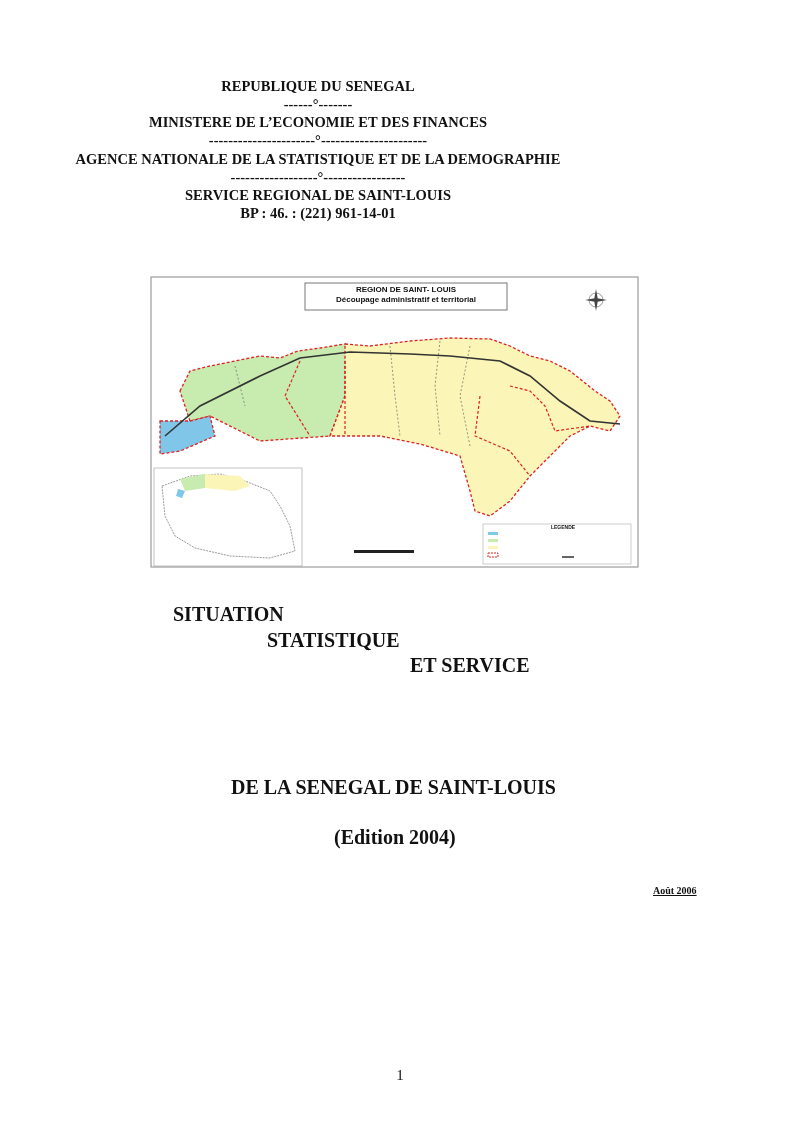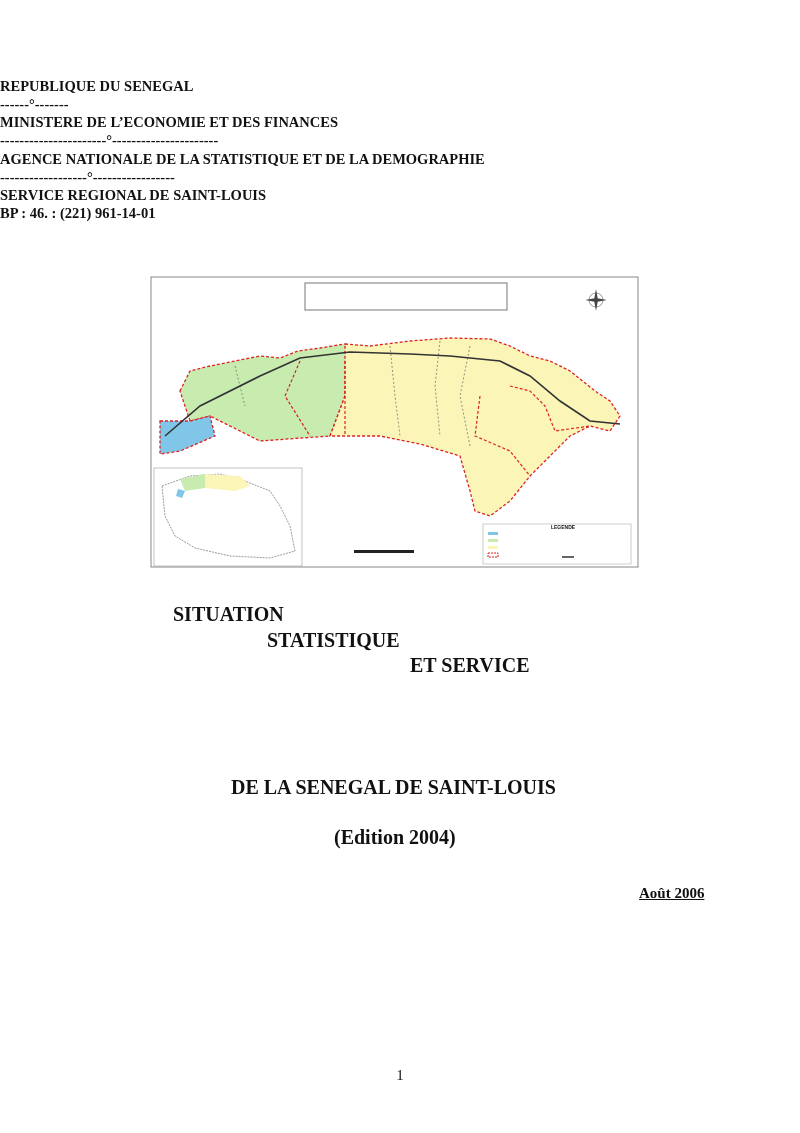--- a/index.html
+++ b/index.html
@@ -1,18 +1,18 @@
 <!DOCTYPE html>
 <html><head>
 <meta charset="utf-8">
 <style>
   html, body { margin: 0; padding: 0; background: #ffffff; }
   body { width: 800px; height: 1133px; position: relative; overflow: hidden;
          font-family: "Liberation Serif", "DejaVu Serif", serif; color: #111; }
-  .hdr { position: absolute; left: 0; width: 636px; text-align: left;
+  .hdr { position: absolute; left: 0; width: 636px; text-align: center;
          font-weight: bold; font-size: 14.5px; line-height: 17.5px; }
   .abs { position: absolute; font-weight: bold; }
   .map { position: absolute; left: 150px; top: 276px; width: 489px; height: 292px; }
   .title-big { font-size: 20px; text-align: center; }
   .page-num { position: absolute; left: 0; width: 800px; text-align: center; top: 1067px; font-size: 15px; }
 </style>
 </head>
 <body>
 
 <div>
@@ -63,23 +63,27 @@
       <path d="M0,-11 L2,0 L0,11 L-2,0 Z M-11,0 L0,-2 L11,0 L0,2 Z" fill="#444"></path>
     </g>
 
     <rect x="333" y="248" width="148" height="40" fill="#fff" stroke="#aaa" stroke-width="0.6"></rect>
     <rect x="338" y="256" width="10" height="3" fill="#7fc6e8"></rect>
     <rect x="338" y="263" width="10" height="3" fill="#c8ecb0"></rect>
     <rect x="338" y="270" width="10" height="3" fill="#fbf5b8"></rect>
     <rect x="338" y="277" width="10" height="4" fill="none" stroke="#dd2222" stroke-dasharray="2,1"></rect>
     <line x1="412" y1="281" x2="424" y2="281" stroke="#333" stroke-width="1.5"></line>
   </svg>
+  <div style="position:absolute;left:155px;top:9px;width:202px;text-align:center;font-family:'Liberation Sans',sans-serif;font-weight:bold;font-size:8px;line-height:10px;">
+    <div>REGION DE SAINT- LOUIS</div>
+    <div>Découpage administratif et territorial</div>
+  </div>
   <div style="position:absolute;left:383px;top:248px;width:60px;text-align:center;font-family:'Liberation Sans',sans-serif;font-weight:bold;font-size:5px;">LEGENDE</div>
 </div>
 
 <div class="abs title-big" style="left:173px;top:603px">SITUATION</div>
 <div class="abs title-big" style="left:267px;top:629px">STATISTIQUE</div>
 <div class="abs title-big" style="left:410px;top:654px">ET SERVICE</div>
 <div class="abs title-big" style="left:231px;top:776px">DE LA SENEGAL DE SAINT-LOUIS</div>
 <div class="abs title-big" style="left:334px;top:826px">(Edition 2004)</div>
-<div class="abs" style="left:639px;top:885px;font-size:15px;text-decoration:underline">Août 2006</div>
+<div class="abs" style="left:653px;top:885px;font-size:10px;text-decoration:underline">Août 2006</div>
 
 <div class="page-num">1</div>
 
 </body></html>

